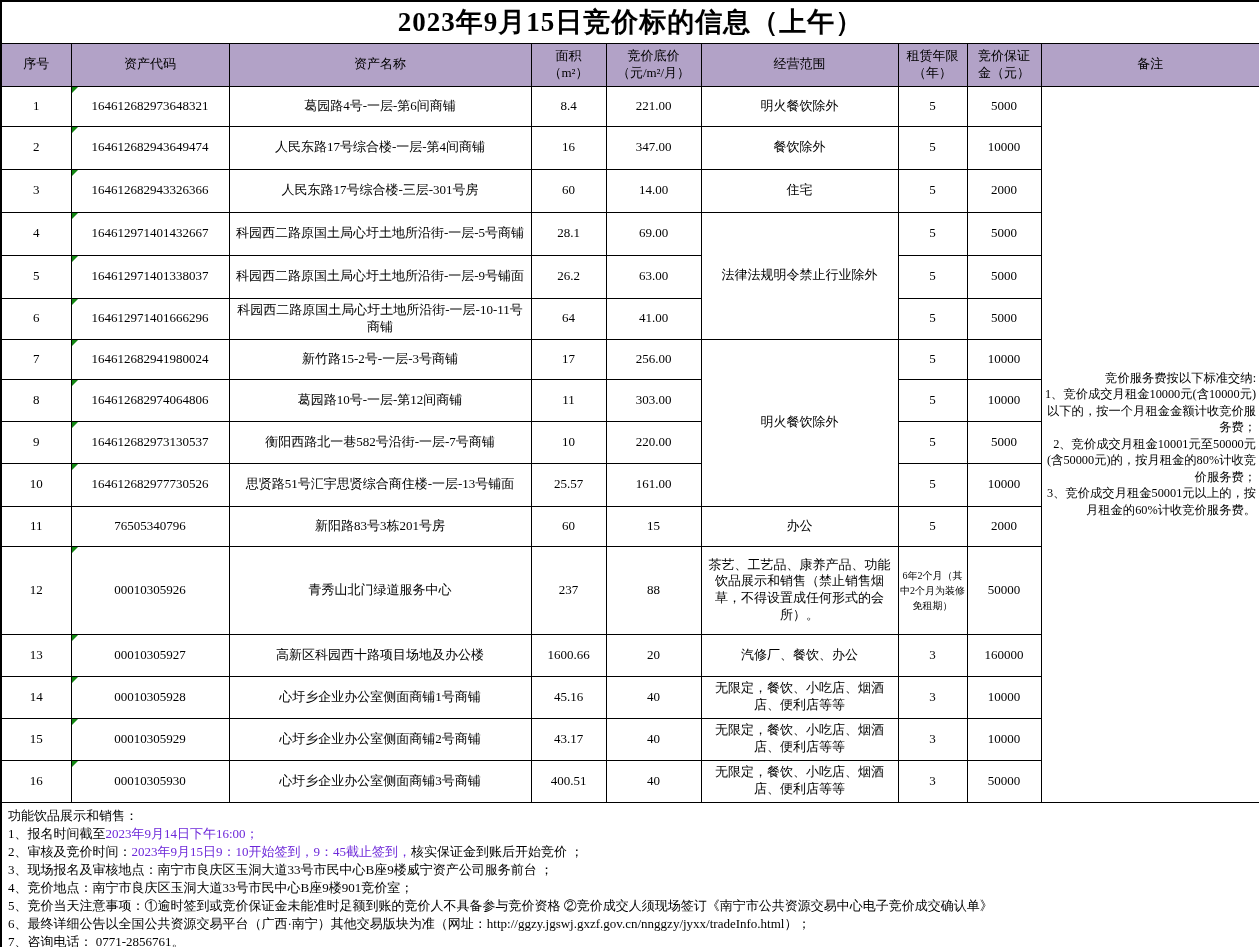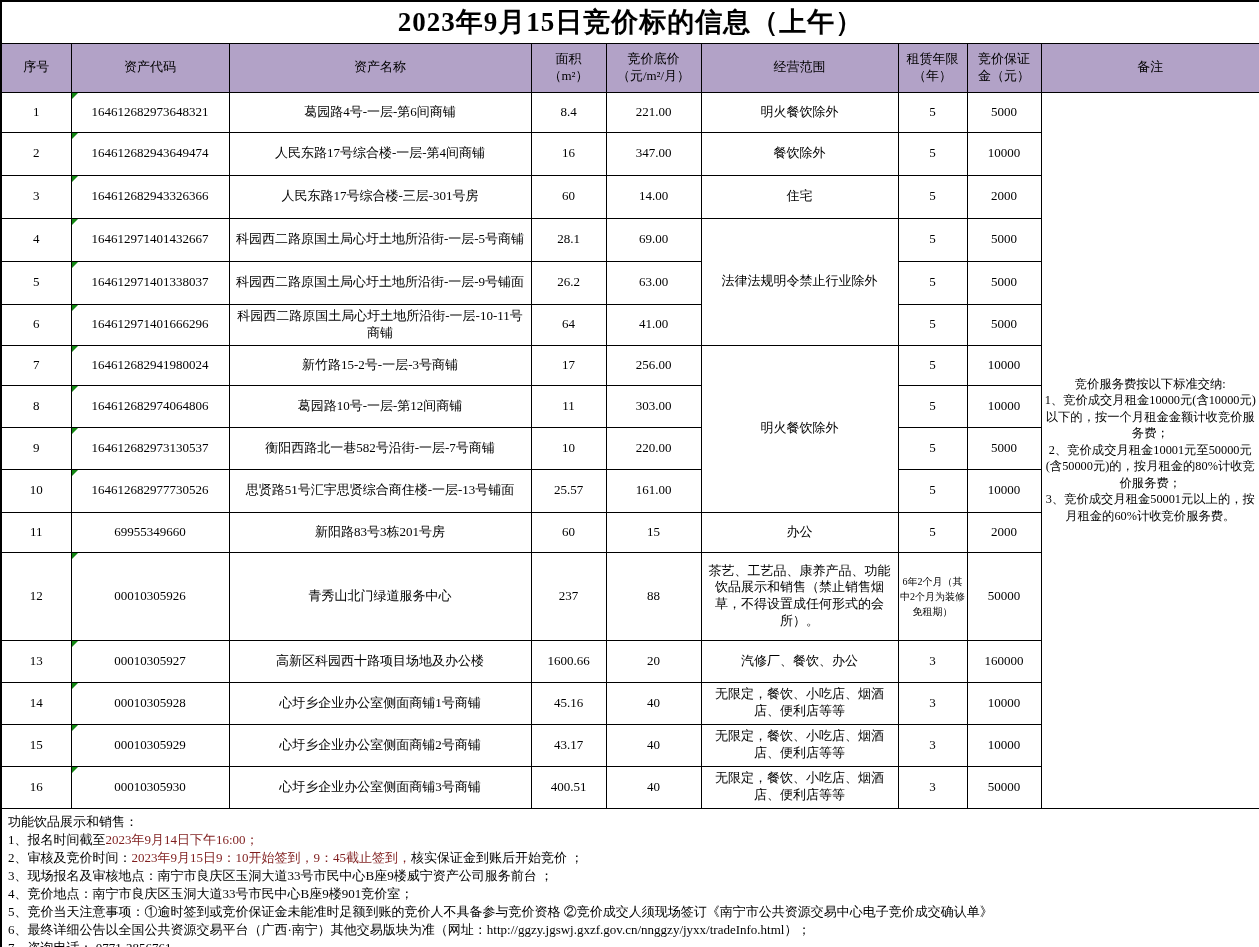--- a/index.html
+++ b/index.html
@@ -47,36 +47,36 @@
     background: #128712;
     clip-path: polygon(0 0, 100% 0, 0 100%);
   }
   td.lease-tight {
     font-size: 10px;
     line-height: 15px;
     padding: 0 1px;
     vertical-align: middle;
   }
   td.remark-cell {
-    text-align: center;
+    text-align: right;
     vertical-align: middle;
     font-size: 12.3px;
     line-height: 16.5px;
     padding: 2px 3px;
   }
   td.notes-cell {
     text-align: left;
     vertical-align: top;
     font-size: 13px;
     line-height: 18px;
     padding: 4px 6px 2px 6px;
     white-space: normal;
   }
   .notes-cell .nline { white-space: nowrap; overflow: hidden; }
-  .red { color: #7f1d1d; }
+  .red { color: #6d28d9; }
 </style>
 </head>
 <body>
 
 <div id="sheet">
 <table>
   <colgroup>
     <col style="width:70px">
         <col style="width:158px">
         <col style="width:302px">
@@ -86,21 +86,21 @@
     <col style="width:69px">
         <col style="width:74px">
         <col style="width:219px">
   </colgroup>
 
   <tbody>
         <tr style="height:42px">
     <td colspan="9" class="title-cell">2023年9月15日竞价标的信息（上午）</td>
   </tr>
 
-  <tr class="hdr" style="height:49px">
+  <tr class="hdr" style="height:43px">
     <td>序号</td>
     <td>资产代码</td>
     <td>资产名称</td>
     <td>面积
 （m²）</td>
     <td>竞价底价
 （元/m²/月）</td>
     <td>经营范围</td>
     <td>租赁年限
 （年）</td>
@@ -213,21 +213,21 @@
     <td class="code-cell"><span class="tri"></span><span>164612682977730526</span></td>
     <td>思贤路51号汇宇思贤综合商住楼-一层-13号铺面</td>
     <td>25.57</td>
     <td>161.00</td>
     <td>5</td>
     <td>10000</td>
   </tr>
 
   <tr style="height:40px">
     <td>11</td>
-    <td class="code-cell"><span>69955349660</span></td>
+    <td class="code-cell"><span>76505340796</span></td>
     <td>新阳路83号3栋201号房</td>
     <td>60</td>
     <td>15</td>
     <td>办公</td>
     <td>5</td>
     <td>2000</td>
   </tr>
 
   <tr style="height:88px">
     <td>12</td>

